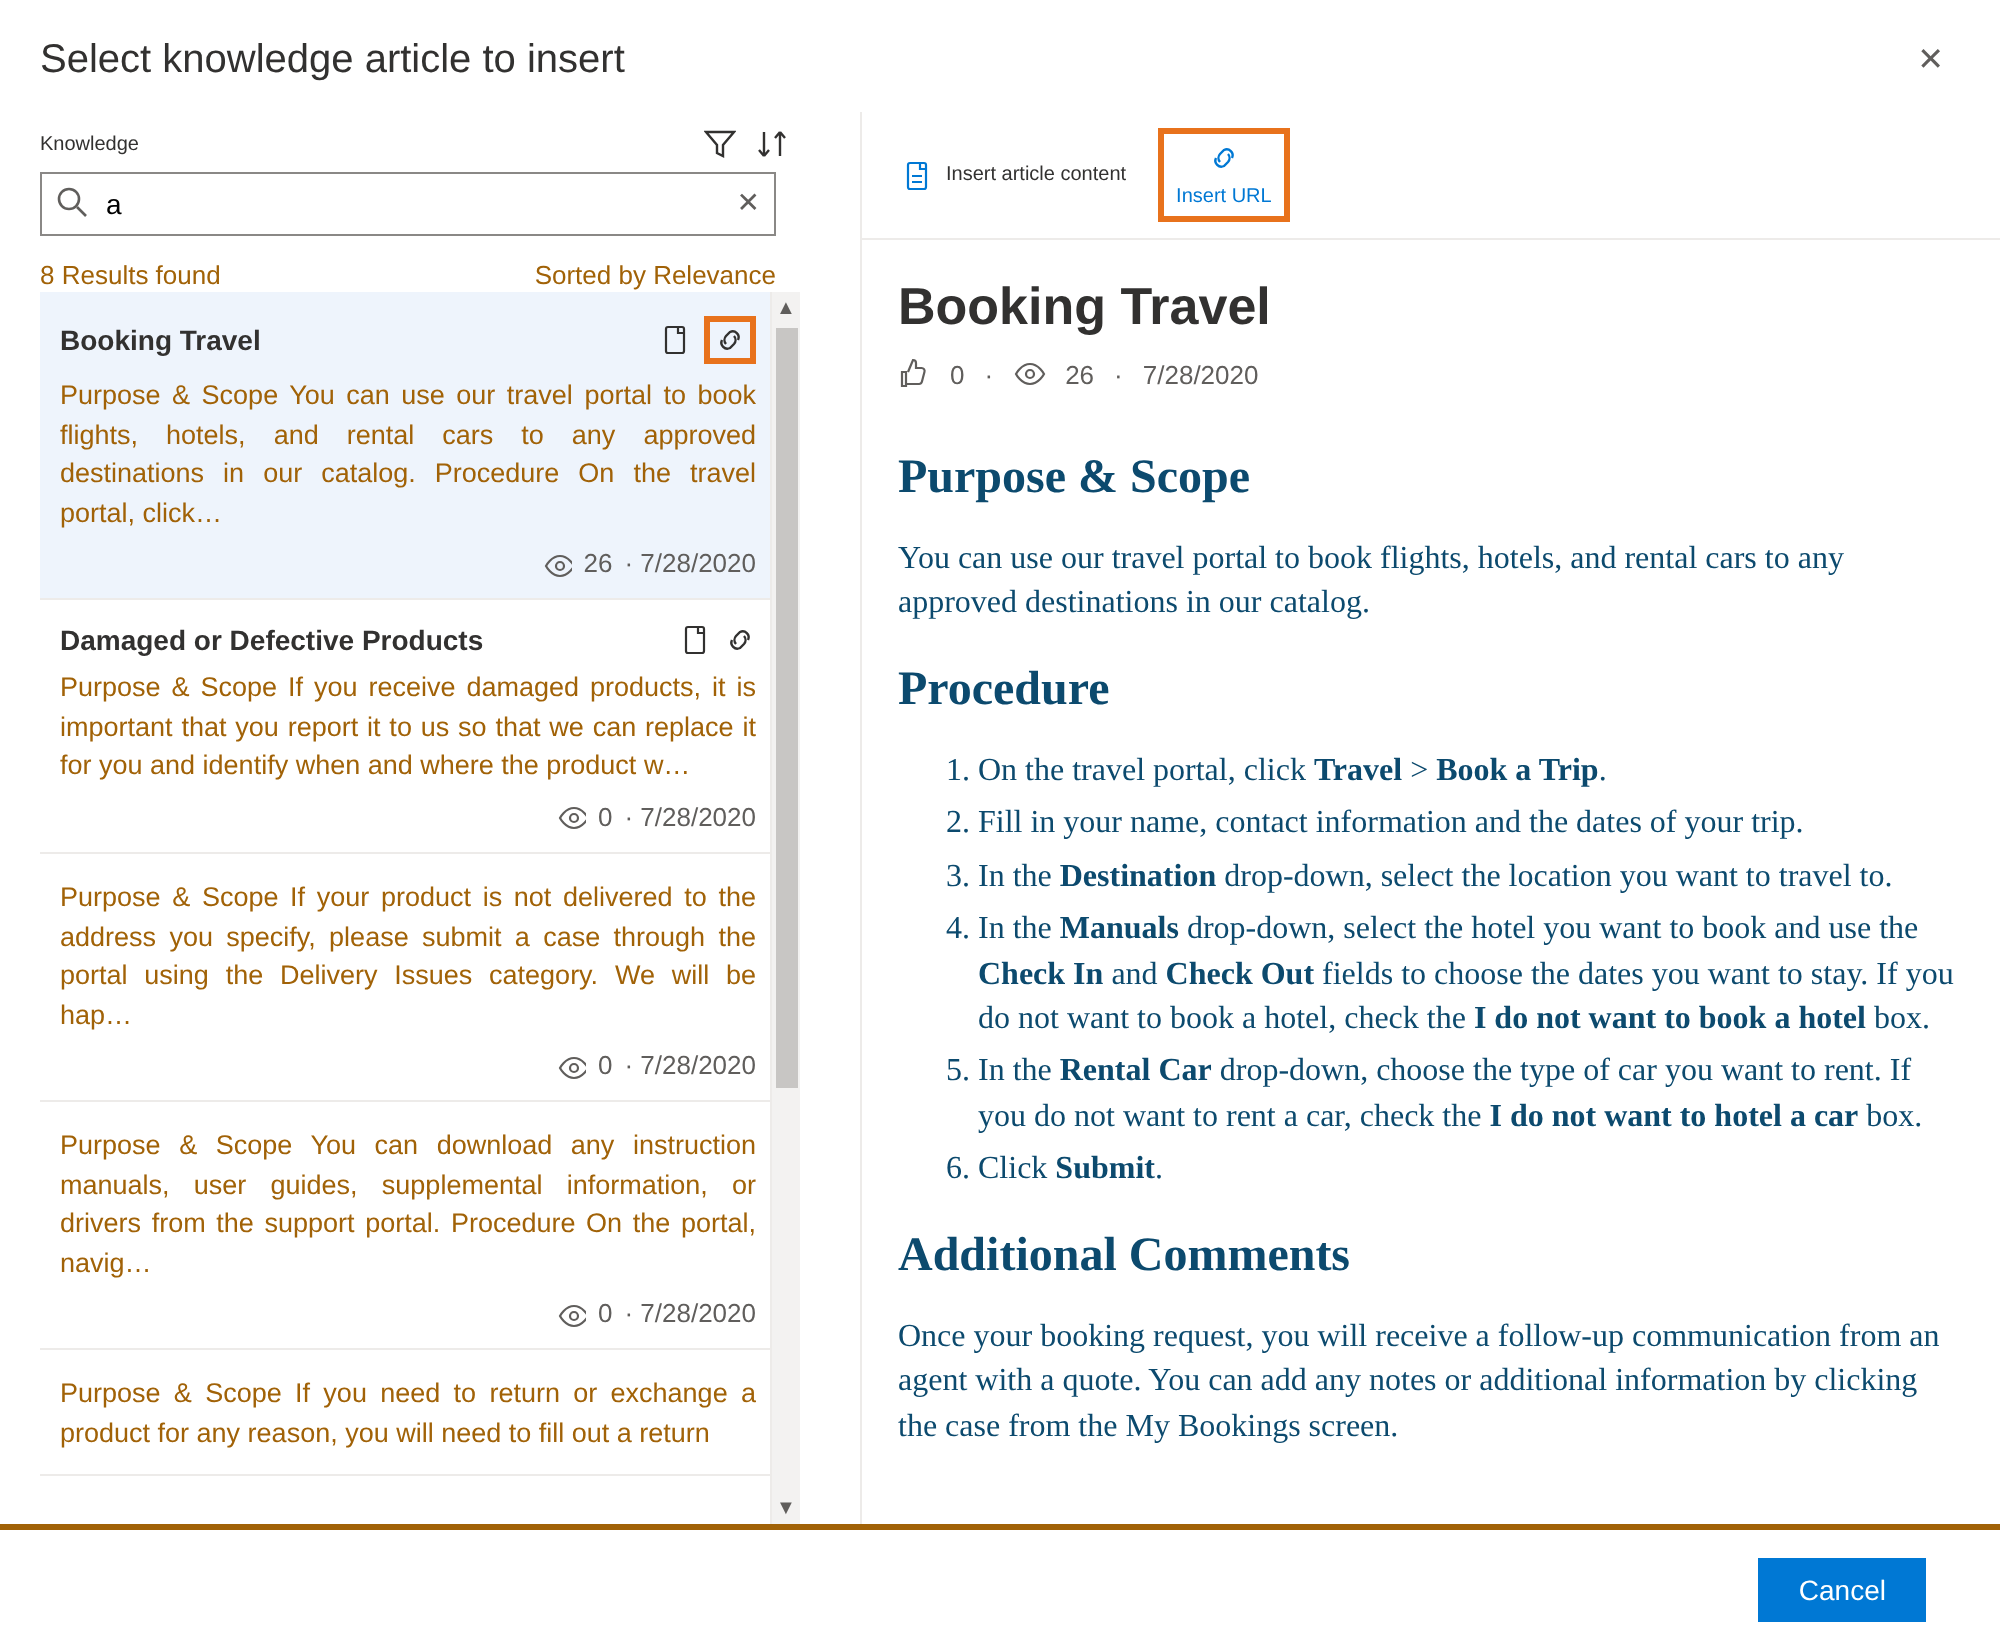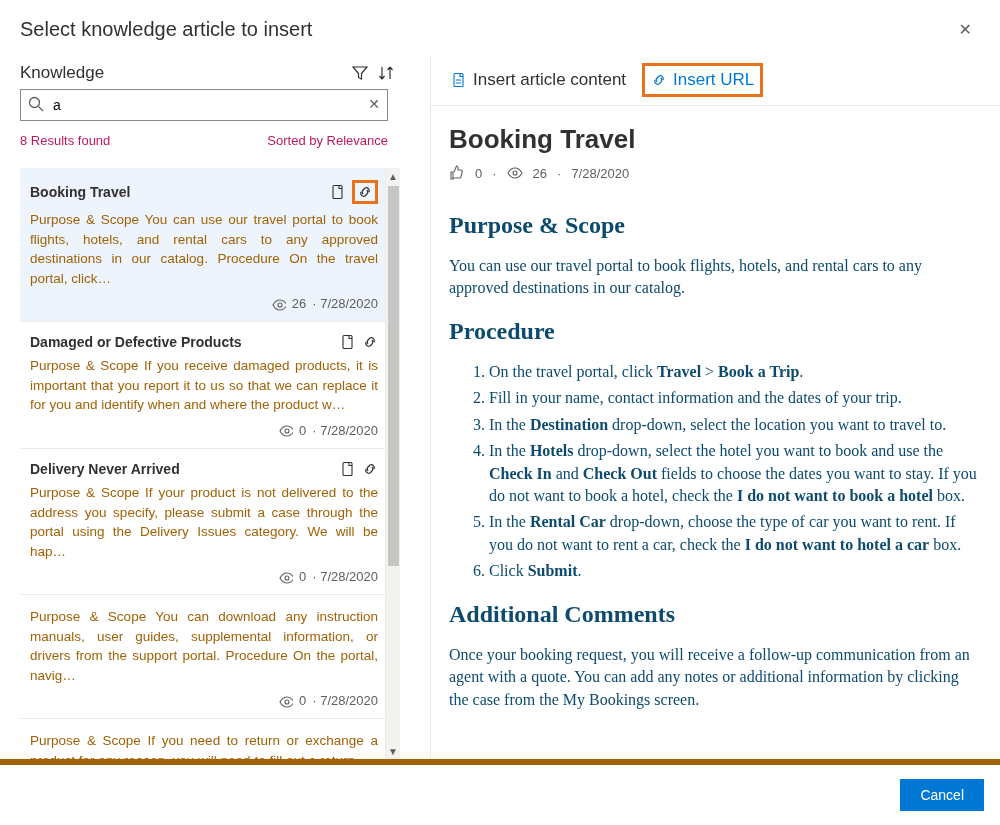--- a/index.html
+++ b/index.html
@@ -4,57 +4,57 @@
 <style>
   * { box-sizing: border-box; margin: 0; padding: 0; }
   body { font-family: "Segoe UI", Arial, sans-serif; font-size: 14px; color: #323130; background: #fff; width: 1000px; height: 825px; overflow: hidden; position: relative; }
   .dialog { width: 1000px; height: 825px; display: flex; flex-direction: column; border-radius: 16px; }
   .dlg-header { display: flex; align-items: center; justify-content: space-between; padding: 16px 20px 12px 20px; }
   .dlg-title { font-size: 20px; font-weight: 400; }
   .close-x { font-size: 16px; color: #605e5c; cursor: pointer; padding: 4px 8px; }
   .main { flex: 1; display: flex; overflow: hidden; }
   .left { width: 430px; display: flex; flex-direction: column; padding: 0 0 0 20px; }
   .k-head { display: flex; align-items: center; justify-content: space-between; padding: 8px 14px 6px 30px; margin-left: -30px; width: 418px; }
-  .k-title { font-size: 17px; }
+  .k-title { font-size: 10px; }
   .k-tools { display: flex; gap: 10px; align-items: center; }
   .icon { display: inline-flex; align-items: center; justify-content: center; }
   .search-wrap { position: relative; width: 368px; margin-left: 30px; margin-right: 0; margin-left: 0; }
   .search-box { width: 368px; height: 32px; border: 1px solid #8a8886; padding-left: 32px; padding-right: 30px; font-size: 14px; outline: none; }
   .search-icon-left { position: absolute; left: 8px; top: 7px; color: #605e5c; }
   .search-clear { position: absolute; right: 8px; top: 7px; color: #605e5c; cursor: pointer; font-size: 14px; }
-  .results-bar { display: flex; justify-content: space-between; width: 368px; padding: 12px 0 20px 0; font-size: 13px; color: #be185d; }
+  .results-bar { display: flex; justify-content: space-between; width: 368px; padding: 12px 0 1px 0; font-size: 13px; color: #a16207; }
   .list-wrap { position: relative; width: 400px; flex: 1; overflow: hidden; margin-left: -20px; }
   .list { position: absolute; left: 20px; top: 0; bottom: 0; width: 368px; overflow: hidden; }
   .scrollbar-track { position: absolute; right: 0; top: 0; bottom: 0; width: 15px; background: #f3f2f1; border-left: 1px solid #edebe9; }
   .scrollbar-up, .scrollbar-down { height: 16px; display: flex; align-items: center; justify-content: center; color: #605e5c; font-size: 10px; cursor: pointer; }
   .scrollbar-thumb { position: absolute; left: 2px; width: 11px; top: 18px; height: 380px; background: #c8c6c4; }
   .card { border-bottom: 1px solid #edebe9; padding: 12px 10px 10px 10px; }
   .card.selected { background: #eef4fc; }
   .card-top { display: flex; justify-content: space-between; align-items: center; margin-bottom: 6px; }
   .card-title { font-weight: 600; font-size: 14px; color: #323130; }
   .card-actions { display: flex; gap: 6px; align-items: center; }
   .card-snip { font-size: 13.5px; color: #a16207; line-height: 1.45; text-align: justify; }
   .card-meta { display: flex; justify-content: flex-end; gap: 6px; font-size: 13px; color: #605e5c; margin-top: 8px; align-items: center; }
   .highlighted { border: 3px solid #e8721c; padding: 1px 2px; display: inline-flex; align-items: center; }
   .vdiv { width: 1px; background: #edebe9; }
   .right { flex: 1; display: flex; flex-direction: column; padding: 0 0 0 0; overflow: hidden; }
   .tabs { border-bottom: 1px solid #edebe9; padding: 8px 0 8px 14px; display: flex; align-items: center; gap: 10px; }
-  .tab { display: inline-flex; align-items: center; gap: 6px; padding: 4px 6px; font-size: 17px; color: #323130; cursor: pointer; }
+  .tab { display: inline-flex; align-items: center; gap: 6px; padding: 4px 6px; font-size: 10px; color: #323130; cursor: pointer; }
   .tab-icon-blue { color: #0078d4; }
-  .tab.highlight-box { border: 3px solid #e8721c; color: #0078d4; }
+  .tab.highlight-box { border: 3px solid #e8721c; color: #0078d4; flex-direction: column; }
   .preview { padding: 18px 20px 10px 18px; overflow: auto; }
   .pv-title { font-size: 26px; font-weight: 700; margin-bottom: 10px; font-family: "Segoe UI", Arial, sans-serif; }
   .pv-meta { display: flex; align-items: center; gap: 10px; font-size: 13px; color: #605e5c; margin-bottom: 28px; }
   .pv-body { font-family: Georgia, "Times New Roman", serif; font-size: 16px; color: #0c4a6e; line-height: 1.4; }
   .pv-body h2 { font-size: 24px; font-weight: 700; margin: 16px 0 12px 0; }
   .pv-body p { margin: 0 0 14px 0; }
   .pv-body ol { margin: 0 0 16px 40px; }
   .pv-body ol li { margin-bottom: 4px; }
   .pv-body b { font-weight: 700; }
-  .footer { border-top: 6px solid #a16207; padding: 14px 16px; display: flex; justify-content: flex-end; align-items: flex-end; }
+  .footer { border-top: 3px solid #a16207; padding: 14px 37px; display: flex; justify-content: flex-end; align-items: flex-end; }
   .btn-primary { background: #0078d4; color: #fff; border: none; padding: 8px 20px; font-size: 14px; cursor: pointer; }
   svg { display: block; }
 </style>
 </head>
 <body>
 
 <svg width="0" height="0" style="position:absolute">
   <defs>
     <g id="i-filter">
         <path d="M1 2h14l-5.5 6.5V14l-3-1.5V8.5L1 2z" fill="none" stroke="currentColor" stroke-width="1.2"></path>
@@ -174,35 +174,20 @@
                 <span class="icon">
                   <svg width="14" height="14">
                     <use href="#i-eye"></use>
                   </svg>
                 </span>
                 <span>0</span>
                 <span> · 7/28/2020</span>
               </div>
             </div>
             <div class="card">
-              <div class="card-top">
-                <div class="card-title">Delivery Never Arrived</div>
-                <div class="card-actions">
-                  <span class="icon">
-                    <svg width="16" height="16">
-                      <use href="#i-doc"></use>
-                    </svg>
-                  </span>
-                  <span class="icon">
-                    <svg width="16" height="16">
-                      <use href="#i-link"></use>
-                    </svg>
-                  </span>
-                </div>
-              </div>
               <div class="card-snip">Purpose &amp; Scope If your product is not delivered to the address you specify, please submit a case through the portal using the Delivery Issues category. We will be hap…</div>
               <div class="card-meta">
                 <span class="icon">
                   <svg width="14" height="14">
                     <use href="#i-eye"></use>
                   </svg>
                 </span>
                 <span>0</span>
                 <span> · 7/28/2020</span>
               </div>
@@ -273,21 +258,21 @@
           <span>7/28/2020</span>
         </div>
         <div class="pv-body">
           <h2>Purpose &amp; Scope</h2>
           <p>You can use our travel portal to book flights, hotels, and rental cars to any approved destinations in our catalog.</p>
           <h2>Procedure</h2>
           <ol>
             <li><span>On the travel portal, click </span><b>Travel</b><span> &gt; </span><b>Book a Trip</b><span>.</span></li>
             <li>Fill in your name, contact information and the dates of your trip.</li>
             <li><span>In the </span><b>Destination</b><span> drop-down, select the location you want to travel to.</span></li>
-            <li><span>In the </span><b>Hotels</b><span> drop-down, select the hotel you want to book and use the </span><b>Check In</b><span> and </span><b>Check Out</b><span> fields to choose the dates you want to stay. If you do not want to book a hotel, check the </span><b>I do not want to book a hotel</b><span> box.</span></li>
+            <li><span>In the </span><b>Manuals</b><span> drop-down, select the hotel you want to book and use the </span><b>Check In</b><span> and </span><b>Check Out</b><span> fields to choose the dates you want to stay. If you do not want to book a hotel, check the </span><b>I do not want to book a hotel</b><span> box.</span></li>
             <li><span>In the </span><b>Rental Car</b><span> drop-down, choose the type of car you want to rent. If you do not want to rent a car, check the </span><b>I do not want to hotel a car</b><span> box.</span></li>
             <li><span>Click </span><b>Submit</b><span>.</span></li>
           </ol>
           <h2>Additional Comments</h2>
           <p>Once your booking request, you will receive a follow-up communication from an agent with a quote. You can add any notes or additional information by clicking the case from the My Bookings screen.</p>
         </div>
       </div>
     </div>
   </div>
 

